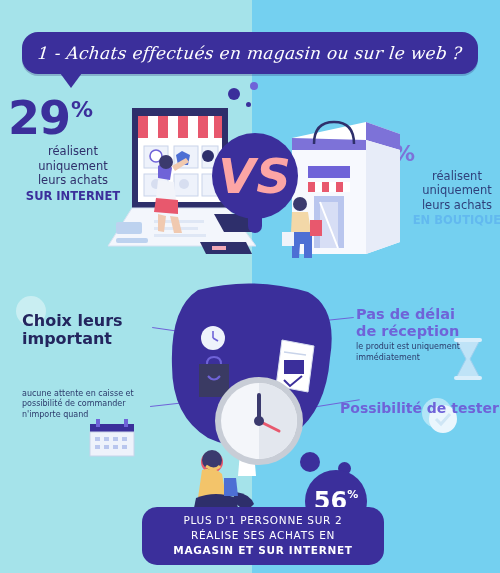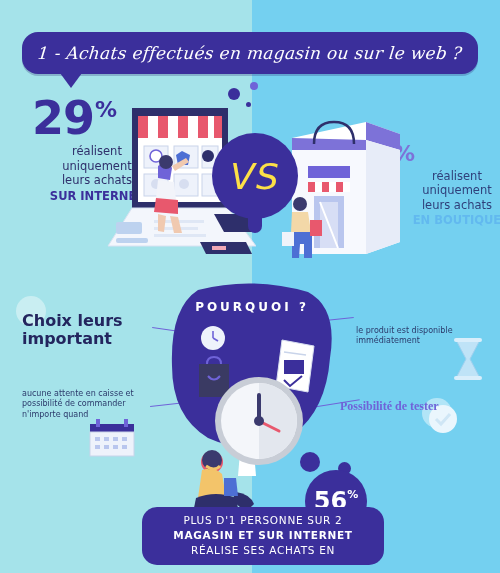--- a/index.html
+++ b/index.html
@@ -29,21 +29,21 @@
     white-space:nowrap;
   }
   .title-tail{
     position:absolute;left:38px;top:41px;width:0;height:0;
     border-left:11px solid transparent;border-right:11px solid transparent;
     border-top:15px solid #3b2f9b;
   }
 
   
   .stat{position:absolute;width:130px;}
-  .stat-left{left:32px;top:98px;text-align:left;}
+  .stat-left{left:8px;top:98px;text-align:left;}
   .stat-right{left:392px;top:142px;text-align:left;}
   .stat-num{
     font-weight:bold;line-height:.9;letter-spacing:-1px;
     display:flex;align-items:flex-start;
   }
   .stat-left .stat-num{color:#3b2f9b;font-size:46px;}
   .stat-right .stat-num{color:#7d72d8;font-size:46px;}
   .stat-pct{font-size:22px;margin-left:1px;margin-top:2px;letter-spacing:0;}
   .stat-lines{margin-top:5px;font-size:11.5px;line-height:1.25;color:#2b2b6e;text-align:center;}
   .stat-left .stat-lines{color:#2f2f6b;}
@@ -56,21 +56,21 @@
   .vs-badge{
     position:absolute;left:212px;top:133px;width:86px;height:86px;
     border-radius:50%;background:#3b2f9b;
     display:flex;align-items:center;justify-content:center;z-index:6;
   }
   .vs-badge .vs-stem{
     position:absolute;bottom:-14px;left:50%;margin-left:-7px;
     width:14px;height:20px;background:#3b2f9b;border-radius:0 0 7px 7px;
   }
   .vs-text{
-    color:#fde047;font-size:36px;font-weight:normal;font-style:italic;
+    color:#fca5a5;font-size:48px;font-weight:bold;font-style:italic;
     letter-spacing:1px;z-index:2;
   }
 
   
   .art{position:absolute;}
   .art svg{display:block;}
 
   
   .blob{position:absolute;left:168px;top:282px;width:168px;height:176px;z-index:3;}
   .pourquoi{
@@ -86,21 +86,21 @@
   .r-choix{left:22px;top:312px;width:140px;}
   .r-choix .reason-title{color:#23255e;font-size:16px;}
 
   .r-gain{left:22px;top:386px;width:140px;}
   .r-gain .reason-title{color:#23255e;font-size:14px;}
 
   .r-delai{left:356px;top:306px;width:142px;}
   .r-delai .reason-title{color:#6f63d8;font-size:14.5px;}
 
   .r-tester{left:340px;top:400px;width:160px;}
-  .r-tester .reason-title{color:#6f63d8;font-size:12px;font-family:Liberation Serif, serif;}
+  .r-tester .reason-title{color:#6f63d8;font-size:14px;}
 
   
   .conn{position:absolute;background:#6f63d8;height:1px;z-index:2;}
 
   
   .badge56{
     position:absolute;left:305px;top:470px;width:62px;height:62px;
     border-radius:50%;background:#3b2f9b;display:flex;
     align-items:center;justify-content:center;z-index:4;
   }
@@ -255,21 +255,20 @@
       <span>leurs achats</span>
       <span class="stat-strong">EN BOUTIQUE</span>
     </div>
   </div>
 
   <div class="blob">
     <svg width="168" height="176" viewBox="0 0 168 176">
       <path d="M30 8 Q84 -6 140 10 Q170 26 162 76 Q158 128 126 152 Q84 176 40 156 Q4 134 4 84 Q2 26 30 8 Z" fill="#3b2f9b"></path>
     </svg>
   </div>
-  <div class="pourquoi">POURQUOI ?</div>
 
   <div class="art" style="left:200px;top:325px;z-index:4;">
     <svg width="26" height="26" viewBox="0 0 26 26">
       <circle cx="13" cy="13" r="12" fill="#eef2fb"></circle>
       <line x1="13" y1="13" x2="13" y2="6" stroke="#6f63d8" stroke-width="1.6"></line>
       <line x1="13" y1="13" x2="18" y2="16" stroke="#6f63d8" stroke-width="1.6"></line>
     </svg>
   </div>
 
   <div class="art" style="left:197px;top:356px;z-index:4;">
@@ -330,23 +329,24 @@
         <rect x="7" y="27" width="5" height="4"></rect>
           <rect x="16" y="27" width="5" height="4"></rect>
         <rect x="25" y="27" width="5" height="4"></rect>
           <rect x="34" y="27" width="5" height="4"></rect>
       </g>
     </svg>
   </div>
 
   <div class="reason r-delai">
     <div class="reason-title">
-      <br>
-    </div>
-    <div class="reason-sub">le produit est disponible immédiatement</div>
+      <span>Pas de délai</span><br>
+      <span>de réception</span>
+    </div>
+    <div class="reason-sub">le produit est uniquement immédiatement</div>
   </div>
 
   <div class="art" style="left:448px;top:336px;z-index:3;">
     <svg width="40" height="46" viewBox="0 0 40 46">
       <path d="M8 4 L32 4 L22 23 L32 42 L8 42 L18 23 Z" fill="#bfe3f7" stroke="#9fd0ef"></path>
       <rect x="6" y="2" width="28" height="4" rx="2" fill="#d9eefb"></rect>
       <rect x="6" y="40" width="28" height="4" rx="2" fill="#d9eefb"></rect>
     </svg>
   </div>
 
@@ -377,17 +377,17 @@
 
   <div class="badge56">
     <span class="n">
       <span>56</span>
       <span class="p">%</span>
     </span>
   </div>
 
   <div class="bottom-banner">
     <div class="l">PLUS D'1 PERSONNE SUR 2</div>
+    <div class="l">RÉALISE SES ACHATS EN</div>
     <div class="l b">MAGASIN ET SUR INTERNET</div>
-    <div class="l">RÉALISE SES ACHATS EN</div>
   </div>
 
 </div>
 
 </body></html>

